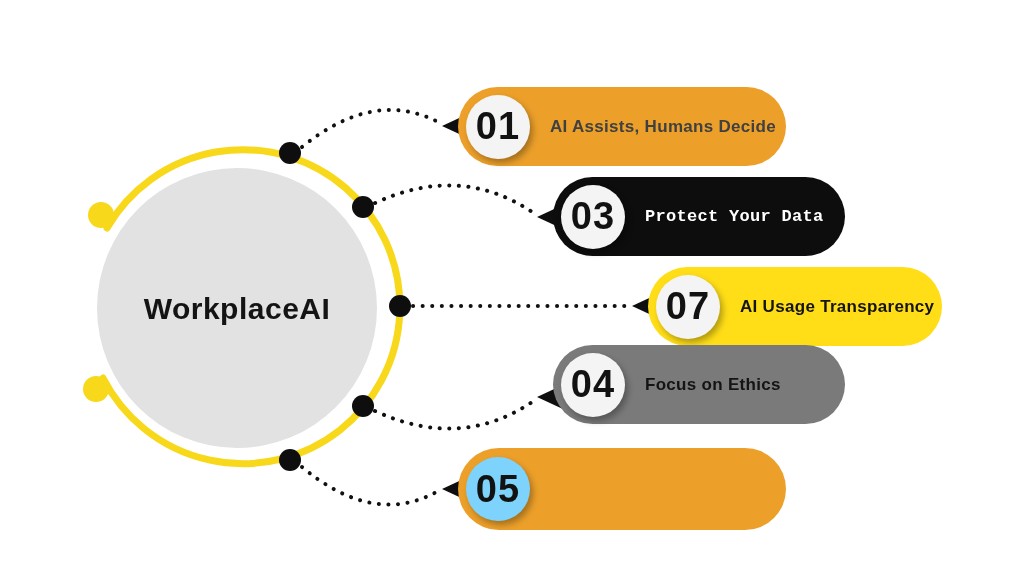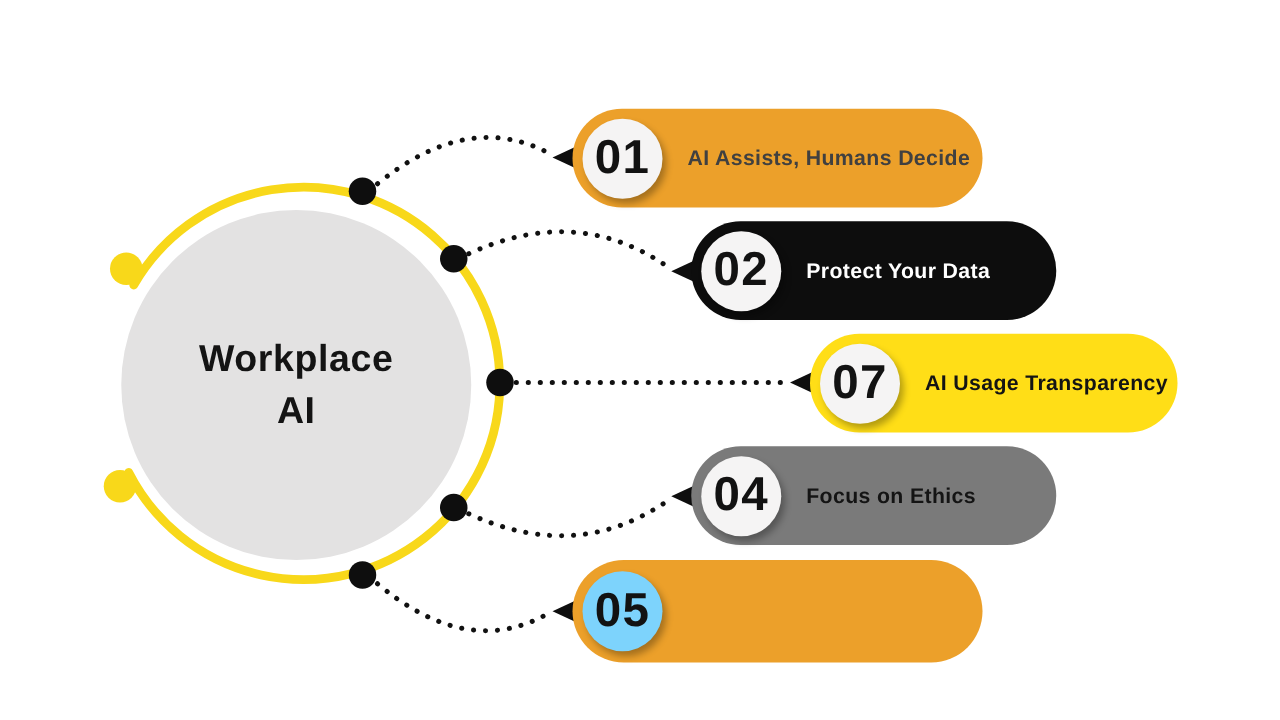--- a/index.html
+++ b/index.html
@@ -42,21 +42,21 @@
   }
   .logo-swoosh { position: absolute; left: 0px; top: 48px; }
 
   
   .center-circle {
     position: absolute;
     left: 97px; top: 168px;
     width: 280px; height: 280px;
     border-radius: 50%;
     display: flex;
-    flex-direction: column;
+    flex-direction: row;
     align-items: center;
     justify-content: center;
     text-align: center;
   }
   .center-line {
     font-weight: bold;
     font-size: 30px;
     line-height: 41px;
     letter-spacing: 0.5px;
   }
@@ -94,21 +94,21 @@
   .pill-label {
     font-weight: bold;
     font-size: 17px;
     letter-spacing: 0.3px;
     margin-left: 20px;
     white-space: nowrap;
   }
   #pill-1 { left: 458px; top: 87px;  width: 328px; height: 79px; }
   #pill-2 { left: 553px; top: 177px; width: 292px; height: 79px; }
   #pill-3 { left: 648px; top: 267px; width: 294px; height: 79px; }
-  #pill-4 { left: 553px; top: 357px; width: 292px; height: 79px; }
+  #pill-4 { left: 553px; top: 345px; width: 292px; height: 79px; }
   #pill-5 { left: 458px; top: 448px; width: 328px; height: 82px; }
 </style>
 </head>
 <body>
 
 <div class="canvas">
 
 
   <div class="center-circle" style="background-color: rgb(227, 226, 226); color: rgb(20, 20, 20);">
     <div class="center-line">Workplace</div>
@@ -142,23 +142,23 @@
 
   <div class="pill" id="pill-1" style="background-color: rgb(236, 160, 42);">
     <div class="num-circle" style="background-color: rgb(245, 244, 244);">
       <span style="color: rgb(18, 18, 18);">01</span>
     </div>
     <span class="pill-label" style="color: #404040;">AI Assists, Humans Decide</span>
   </div>
 
   <div class="pill" id="pill-2" style="background-color: rgb(13, 13, 13);">
     <div class="num-circle" style="background-color: rgb(245, 244, 244);">
-      <span style="color: rgb(18, 18, 18);">02</span>
+      <span style="color: rgb(18, 18, 18);">03</span>
     </div>
-    <span class="pill-label" style="color: rgb(255, 255, 255);">Protect Your Data</span>
+    <span class="pill-label" style="color: rgb(255, 255, 255); font-family: Liberation Mono, monospace;">Protect Your Data</span>
   </div>
 
   <div class="pill" id="pill-3" style="background-color: rgb(255, 222, 23);">
     <div class="num-circle" style="background-color: rgb(245, 244, 244);">
       <span style="color: rgb(18, 18, 18);">07</span>
     </div>
     <span class="pill-label" style="color: rgb(20, 20, 20);">AI Usage Transparency</span>
   </div>
 
   <div class="pill" id="pill-4" style="background-color: rgb(122, 122, 122);">

